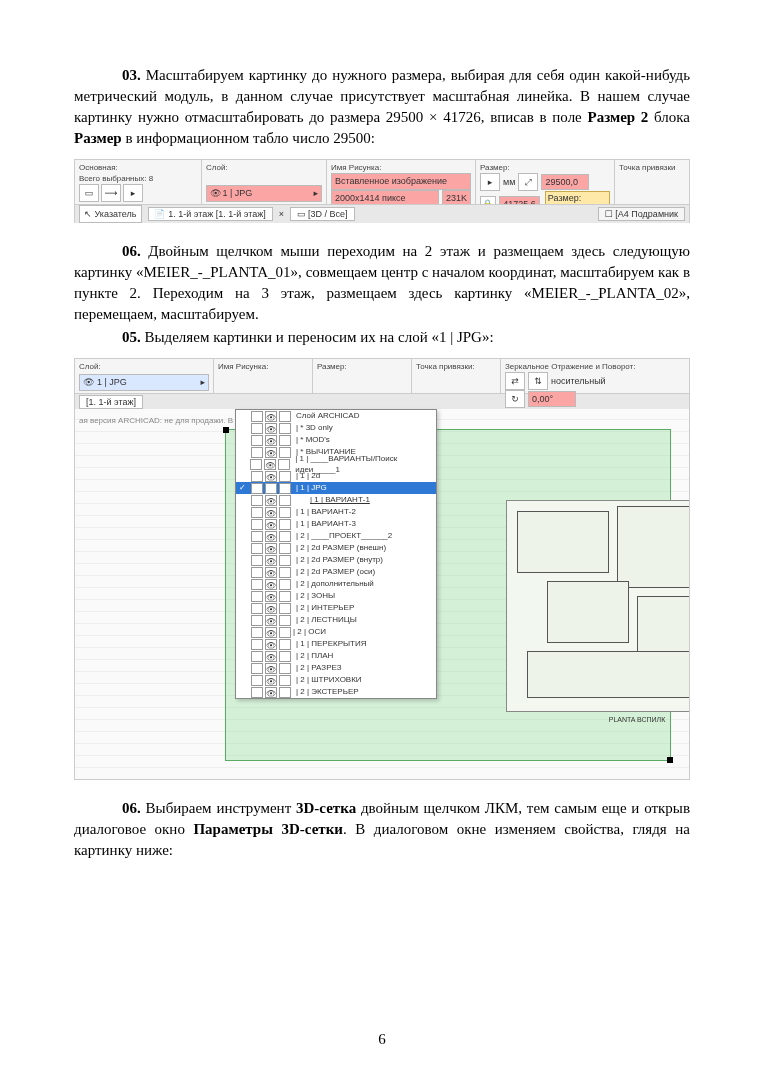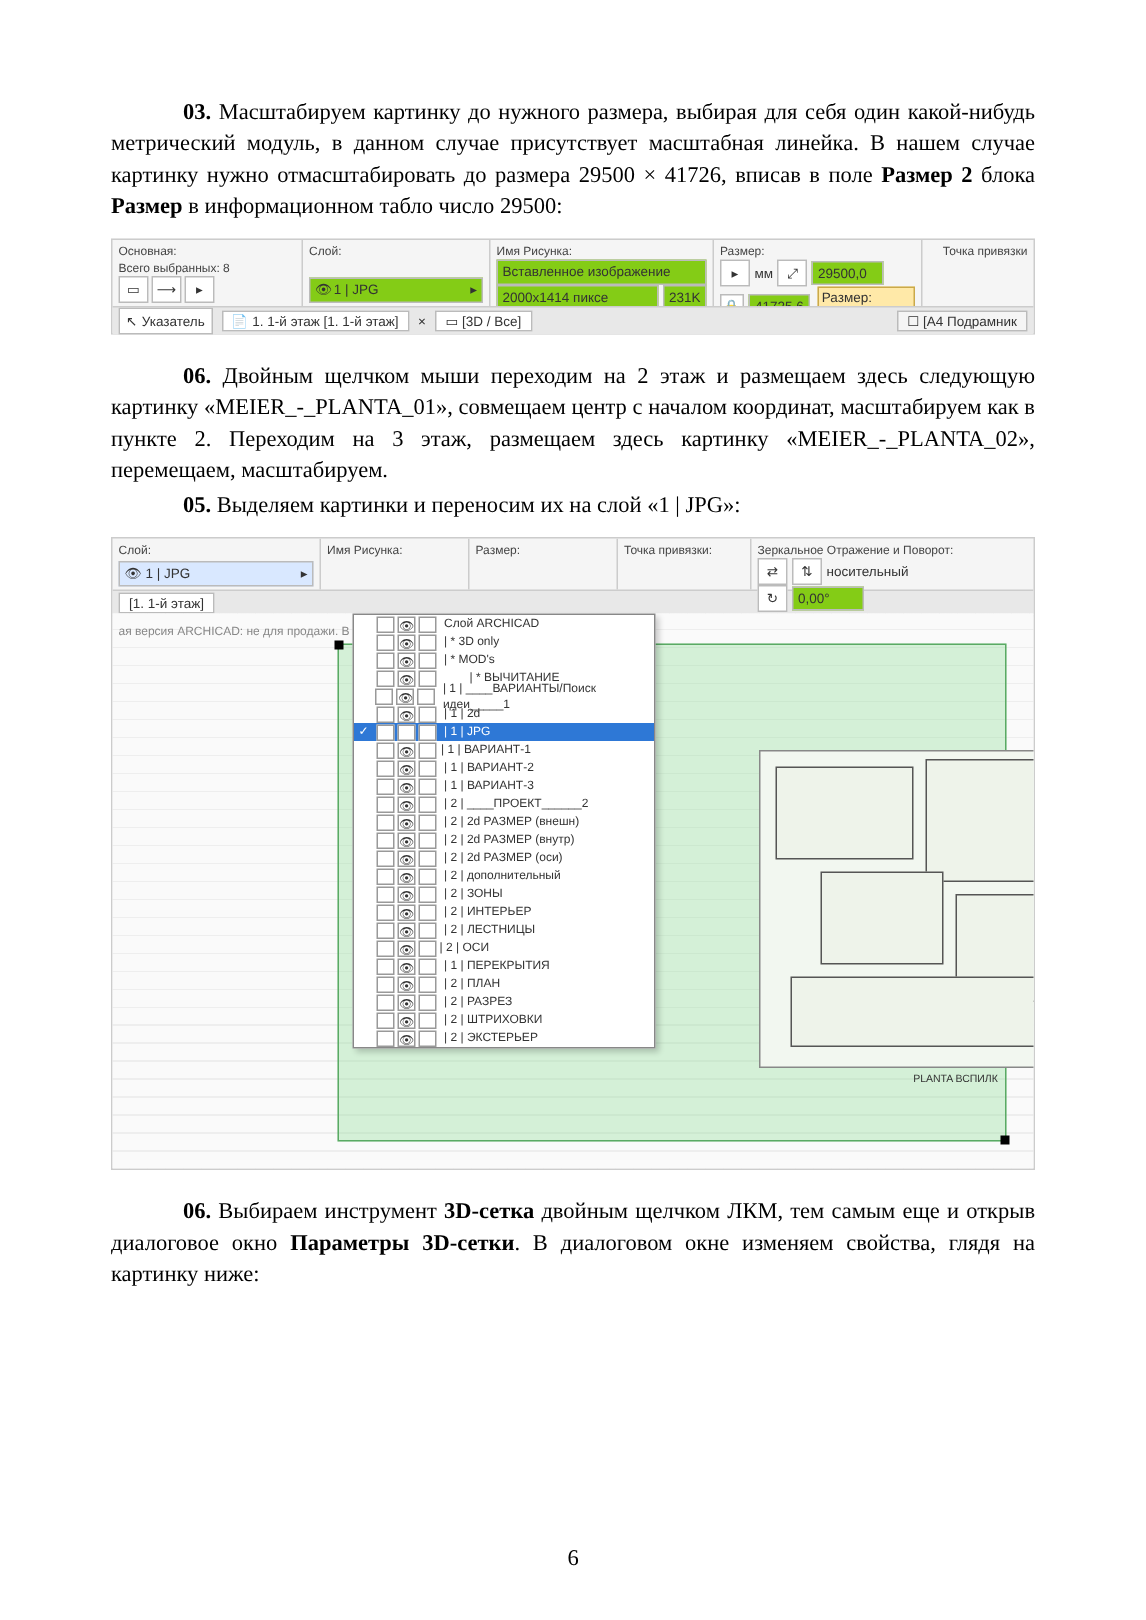--- a/index.html
+++ b/index.html
@@ -24,21 +24,21 @@
     background: #f5f5f5;
     font-family: Tahoma, Arial, sans-serif;
     font-size: 9px;
     color: #333;
   }
   
   .ss1 { height: 62px; display: flex; flex-direction: column; }
   .ss1-top { display: flex; height: 44px; }
   .ss1-cell { border-right: 1px solid #ccc; padding: 2px 4px; display:flex; flex-direction:column; justify-content:space-between; }
   .ss1-label { font-size: 8px; color:#444; }
-  .ss1-field { background:#84cc16; border:1px solid #bbb; padding:1px 3px; font-size:9px; }
+  .ss1-field { background:#fca5a5; border:1px solid #bbb; padding:1px 3px; font-size:9px; }
   .ss1-btns { display:flex; gap:2px; }
   .ss1-btn { width:18px; height:16px; background:#fff; border:1px solid #bbb; display:flex; align-items:center; justify-content:center; }
   .ss1-tabs { display:flex; background:#e8e8e8; border-top:1px solid #ccc; height:18px; align-items:center; padding:0 4px; gap:6px; }
   .ss1-tab { background:#fff; border:1px solid #bbb; padding:0 6px; font-size:9px; }
   
   .ss2 { height: 420px; position:relative; overflow:hidden; }
   .ss2-bar { display:flex; height:34px; border-bottom:1px solid #ccc; }
   .ss2-tabrow { height:16px; background:#e8e8e8; border-bottom:1px solid #ccc; padding:0 4px; display:flex; align-items:center; }
   .ss2-canvas { position:absolute; left:0; right:0; bottom:0; top:50px; background:repeating-linear-gradient(0deg,#fafafa,#fafafa 11px,#eee 11px,#eee 12px), repeating-linear-gradient(90deg,#fafafa,#fafafa 11px,#eee 11px,#eee 12px); }
   .ss2-sel { position:absolute; left:150px; top:20px; right:18px; bottom:18px; background:rgba(140,220,150,0.35); border:1px solid #5aaa64; }
@@ -95,21 +95,21 @@
         <span>мм</span>
         <div class="ss1-btn">⤢</div>
         <div class="ss1-field" style="width:40px">29500,0</div>
       </div>
       <div style="display:flex;gap:3px;align-items:center;justify-content:flex-end;">
         <div class="ss1-btn">🔒</div>
         <div class="ss1-field" style="width:40px">41725,6</div>
         <div style="background:#ffe9a8;border:1px solid #caa94a;padding:0 2px;margin-left:2px;">Размер: Размер 2</div>
       </div>
     </div>
-    <div class="ss1-cell" style="flex:1;border-right:none;text-align:right;">
+    <div class="ss1-cell" style="flex:1;border-right:none;">
       <div class="ss1-label">Точка привязки</div>
     </div>
   </div>
   <div class="ss1-tabs">
     <div class="ss1-btn" style="width:auto;padding:0 4px;">
       <span style="margin-right:3px;">↖</span>
         <span>Указатель</span>
     </div>
     <div class="ss1-tab">📄 <span>1. 1-й этаж [1. 1-й этаж]</span></div>
     <span>×</span>
@@ -199,21 +199,21 @@
           <span class="ss2-ic"></span>
           <span class="ss2-ic">👁</span>
           <span class="ss2-ic"></span>
           <span style="margin-left: 3px;">| * MOD's</span>
         </div>
         <div class="ss2-row">
           <span style="width: 10px;"></span>
           <span class="ss2-ic"></span>
           <span class="ss2-ic">👁</span>
           <span class="ss2-ic"></span>
-          <span style="margin-left: 20px;">| * ВЫЧИТАНИЕ</span>
+          <span style="margin-left: 3px;">| * ВЫЧИТАНИЕ</span>
         </div>
         <div class="ss2-row">
           <span style="width: 10px;"></span>
           <span class="ss2-ic"></span>
           <span class="ss2-ic">👁</span>
           <span class="ss2-ic"></span>
           <span style="margin-left: 3px;">| 1 | ____ВАРИАНТЫ/Поиск идеи_____1</span>
         </div>
         <div class="ss2-row">
           <span style="width: 10px;"></span>
@@ -227,21 +227,21 @@
           <span class="ss2-ic"></span>
           <span class="ss2-ic">👁</span>
           <span class="ss2-ic"></span>
           <span style="margin-left: 3px;">| 1 | JPG</span>
         </div>
         <div class="ss2-row">
           <span style="width: 10px;"></span>
           <span class="ss2-ic"></span>
           <span class="ss2-ic">👁</span>
           <span class="ss2-ic"></span>
-          <span style="margin-left: 1px;">| 1 | ВАРИАНТ-1</span>
+          <span style="margin-left: 17px; text-decoration: underline;">| 1 | ВАРИАНТ-1</span>
         </div>
         <div class="ss2-row">
           <span style="width: 10px;"></span>
           <span class="ss2-ic"></span>
           <span class="ss2-ic">👁</span>
           <span class="ss2-ic"></span>
           <span style="margin-left: 3px;">| 1 | ВАРИАНТ-2</span>
         </div>
         <div class="ss2-row">
           <span style="width: 10px;"></span>

